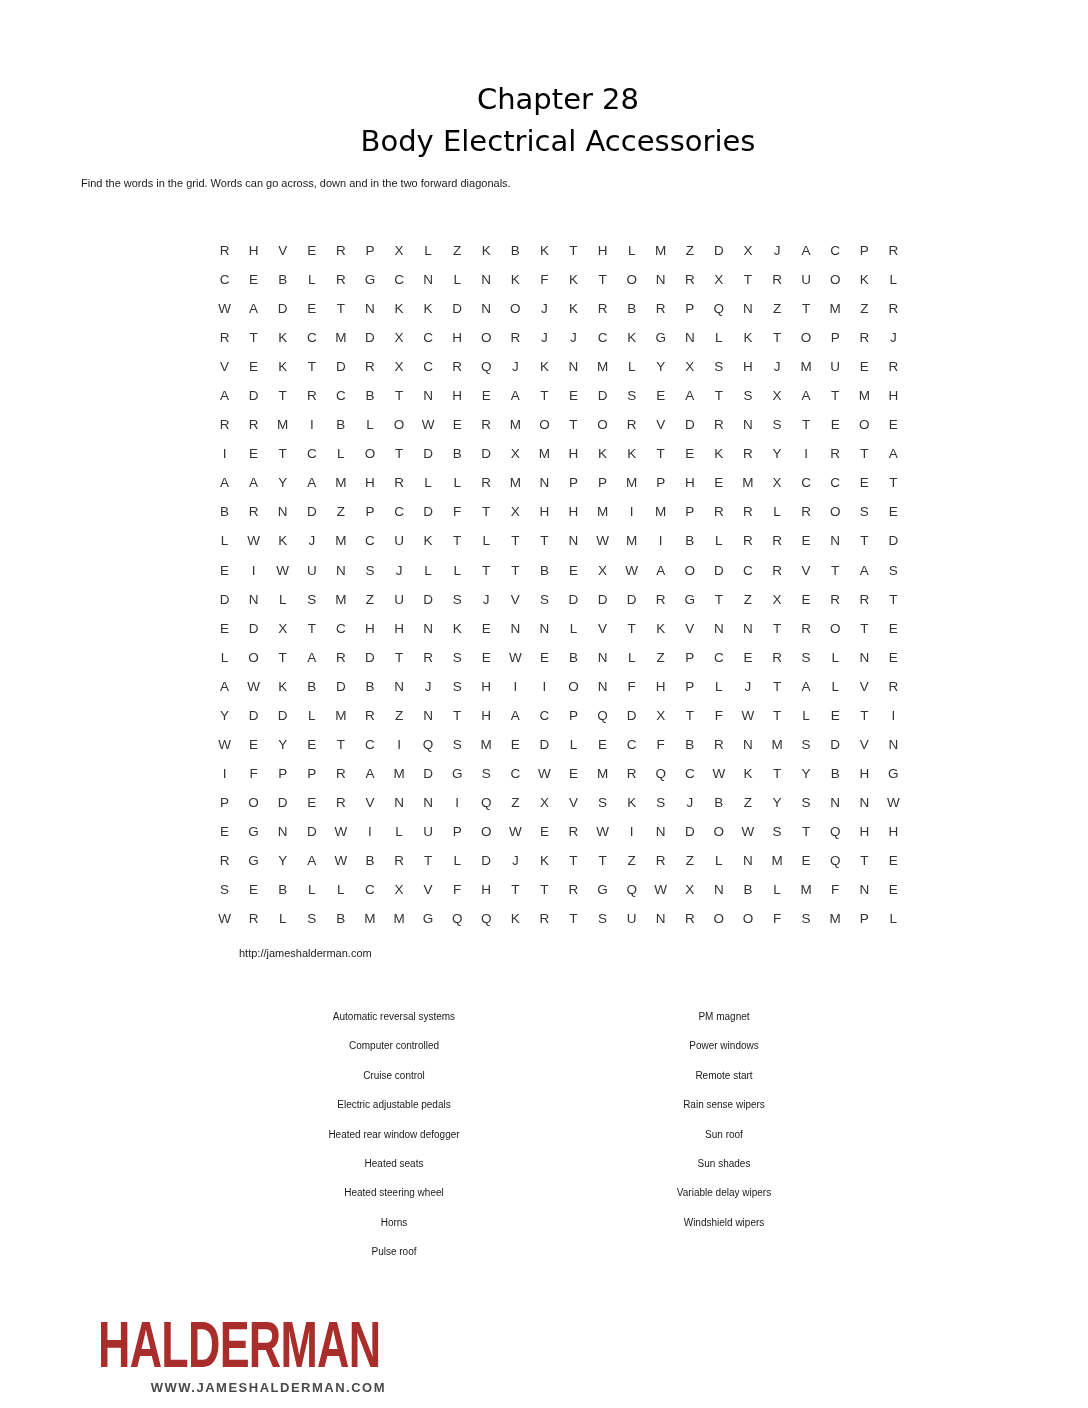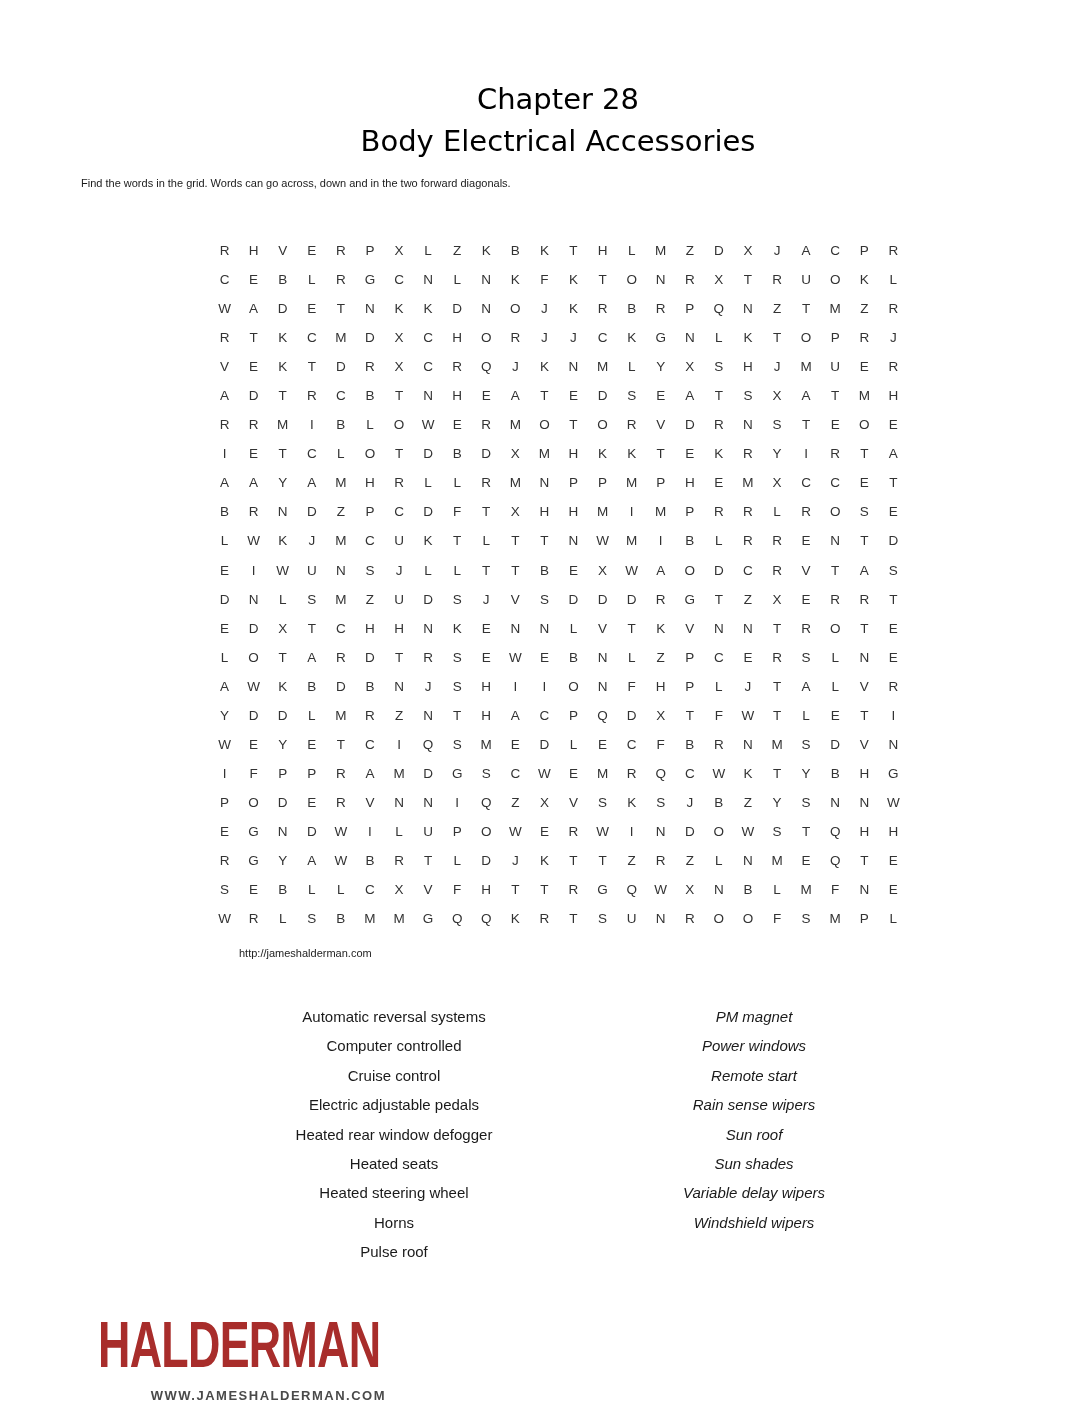--- a/index.html
+++ b/index.html
@@ -62,25 +62,25 @@
     text-decoration: none;
     margin-left: 12px;
   }
   .word-col {
     position: absolute;
     top: 1002px;
     width: 300px;
     text-align: center;
   }
   .word-col.left  { left: 244px; }
-  .word-col.right { left: 604px; font-style: italic; }
+  .word-col.right { left: 574px; }
   .word-item {
     height: 29.4px;
     line-height: 29.4px;
-    font-size: 15px;
+    font-size: 10px;
     color: #1a1a1a;
     white-space: nowrap;
   }
   .logo {
     position: absolute;
     top: 1316px;
     left: 98px;
     width: 288px;
   }
   .logo-text {
@@ -88,21 +88,21 @@
     font-size: 64px;
     font-weight: bold;
     letter-spacing: -1px;
     line-height: 0.93;
     color: var(--logo-red);
     transform: scaleX(0.70);
     transform-origin: left top;
     white-space: nowrap;
   }
   .logo-subtext {
-    margin-top: 12px;
+    margin-top: 4px;
     width: 288px;
     text-align: right;
     font-size: 13px;
     font-weight: bold;
     letter-spacing: 1.5px;
     color: var(--subtext-gray);
     white-space: nowrap;
   }
 </style>
 </head>

